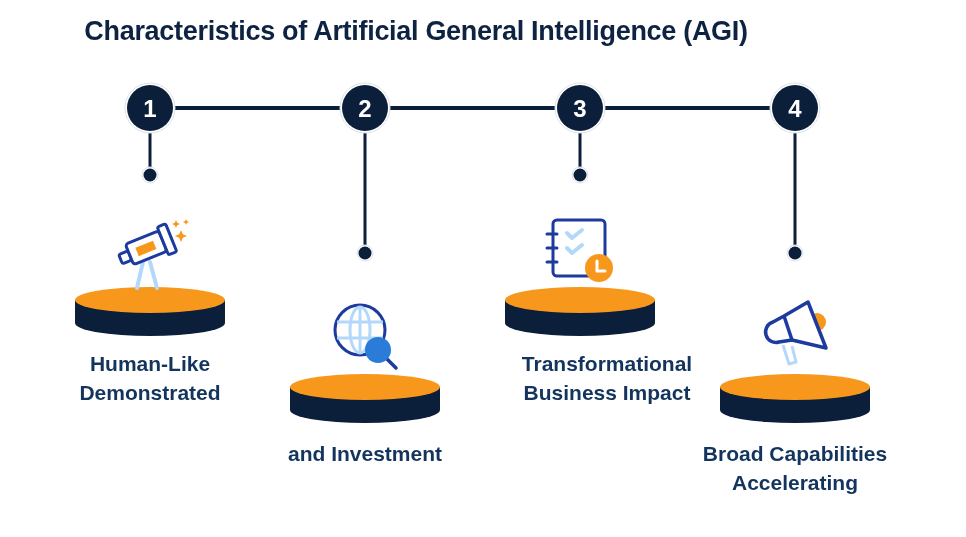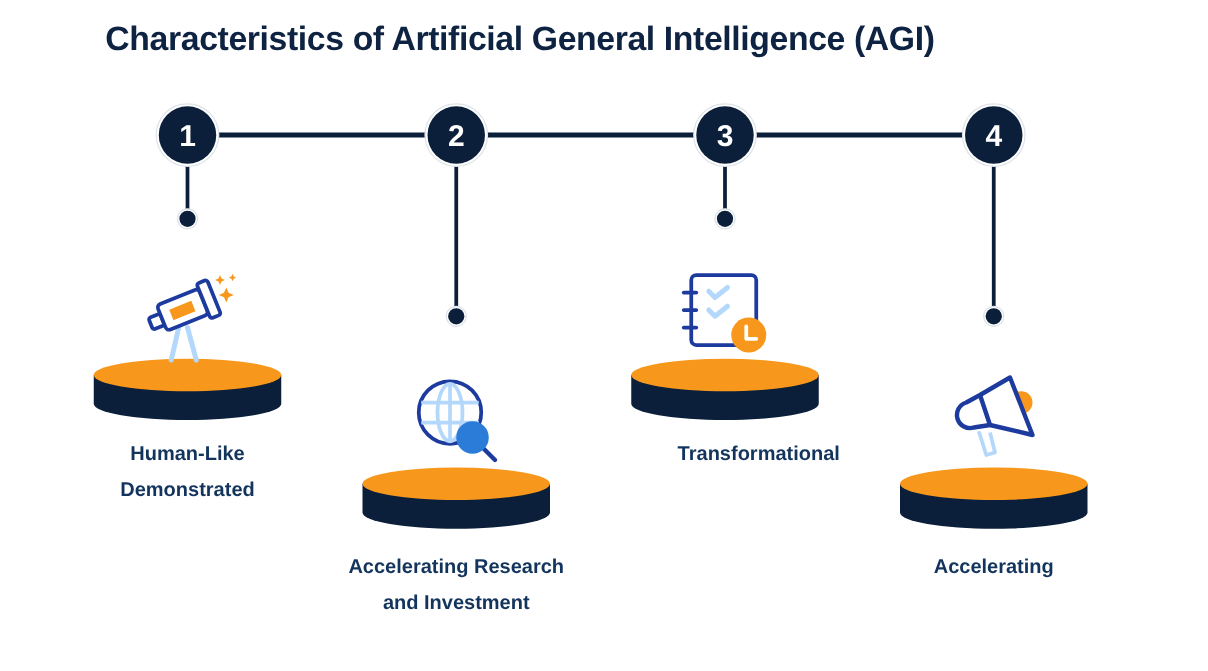--- a/index.html
+++ b/index.html
@@ -1,21 +1,21 @@
 <!DOCTYPE html>
 <html><head>
 <meta charset="utf-8">
 <style>
   html, body { margin: 0; padding: 0; background: #ffffff; }
   body { width: 966px; height: 537px; position: relative; overflow: hidden;
          font-family: "Liberation Sans", "DejaVu Sans", sans-serif; }
   .title { position: absolute; left: 0; top: 16px; width: 832px; text-align: center;
            font-size: 27px; font-weight: 700; color: #0e2341; letter-spacing: -0.3px; }
   svg.stage { position: absolute; left: 0; top: 0; }
-  .label { position: absolute; text-align: center; font-weight: 700; font-size: 16px;
+  .label { position: absolute; text-align: center; font-weight: 700; font-size: 21px;
            line-height: 29px; color: #13345c; white-space: nowrap; }
   .num-text { font-family: "Liberation Sans", "DejaVu Sans", sans-serif; font-weight: 700;
               font-size: 24px; fill: #ffffff; }
 </style>
 </head>
 <body>
 
 <div class="title">Characteristics of Artificial General Intelligence (AGI)</div>
 
 <svg class="stage" width="966" height="537" viewBox="0 0 966 537">
@@ -119,21 +119,22 @@
     <path d="M808 302 L826 348 L792 340 L779 342 A10 10 0 0 1 773 322 L784 316 Z" fill="#ffffff" stroke="#1d3a9e" stroke-width="3.5" stroke-linejoin="round"></path>
     <line x1="784" y1="316" x2="792" y2="340" stroke="#1d3a9e" stroke-width="3.5"></line>
   </g>
 </svg>
 
 <div class="label" style="left:50px; top:349px; width:200px;">
   <div>Human-Like</div>
   <div>Demonstrated</div>
 </div>
 <div class="label" style="left:215px; top:439px; width:300px;">
-  <div>Accelerating Research</div>
   <div>and Investment</div>
 </div>
 <div class="label" style="left:487px; top:349px; width:240px;">
   <div>Transformational</div>
+  <div>Business Impact</div>
 </div>
 <div class="label" style="left:670px; top:439px; width:250px;">
+  <div>Broad Capabilities</div>
   <div>Accelerating</div>
 </div>
 
 </body></html>

